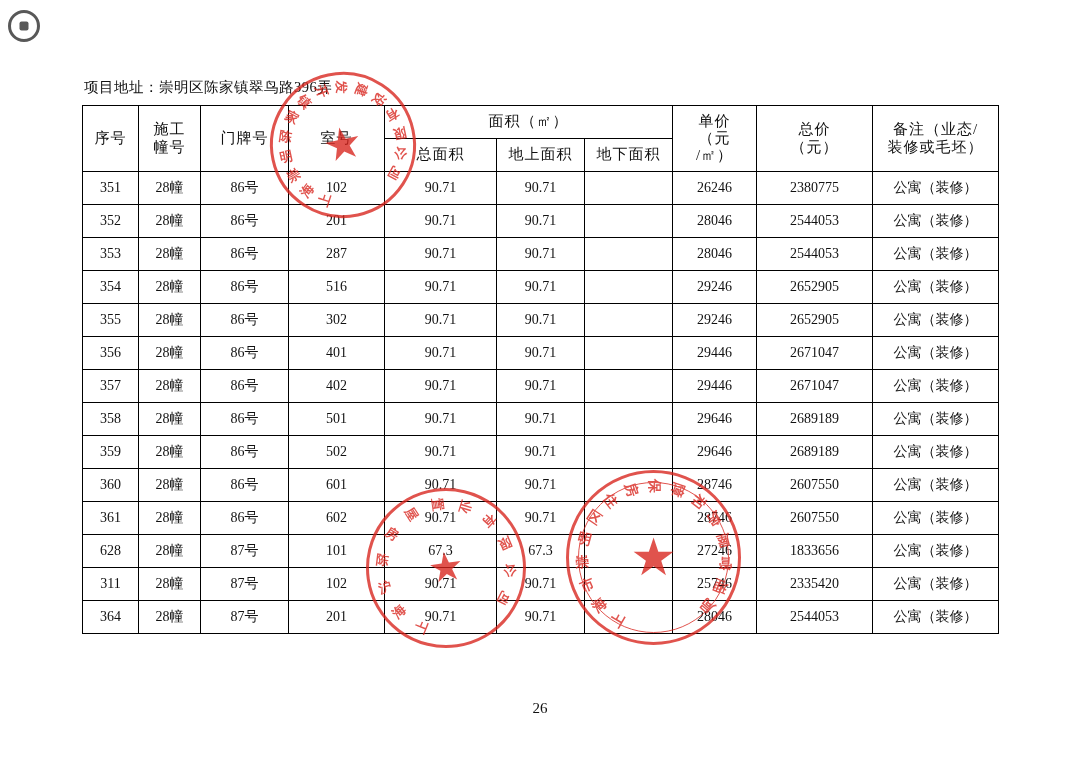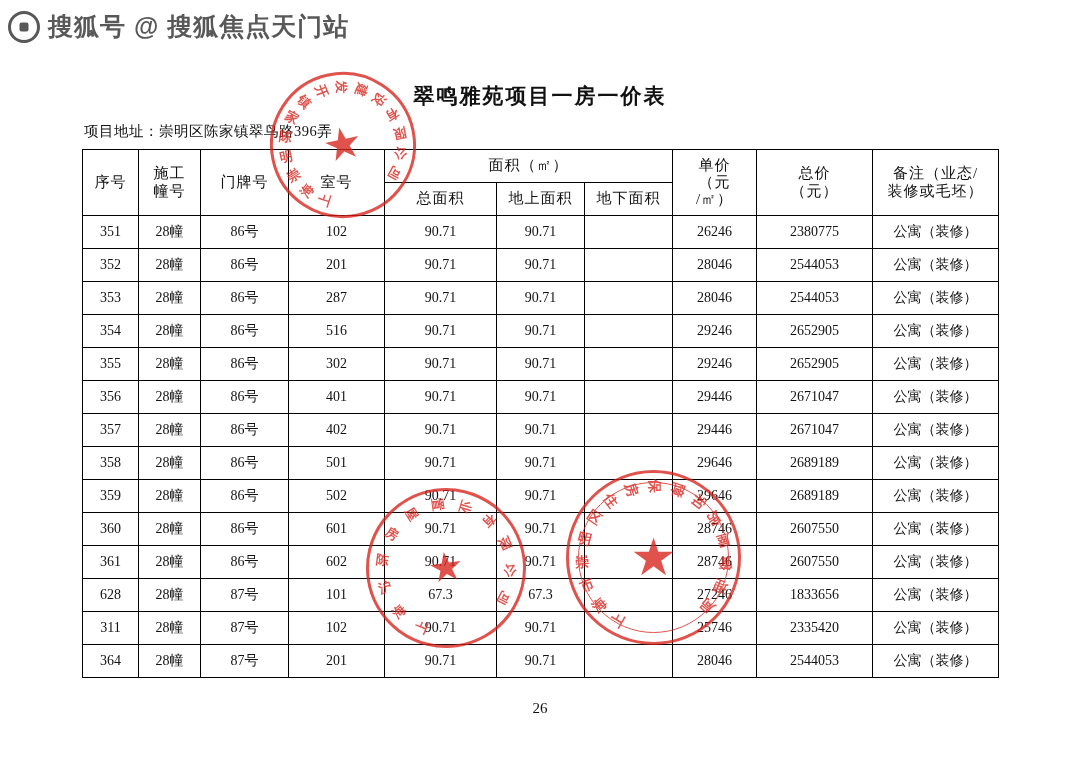--- a/index.html
+++ b/index.html
@@ -195,25 +195,23 @@
     left: 9px; top: 9px; right: 9px; bottom: 9px;
     border: 1px solid #d8231c;
     border-radius: 50%;
   }
 </style>
 </head>
 <body>
 
 <div class="watermark">
   <span class="wm-logo"></span>
-  <span>搜狐号 @ 搜狐焦点天门站</span>
 </div>
 
 <div class="doc">
-  <div class="doc-title">翠鸣雅苑项目一房一价表</div>
   <div class="doc-subtitle">项目地址：崇明区陈家镇翠鸟路396弄</div>
 
   <table class="price-table">
     <colgroup>
       <col class="col-seq">
         <col class="col-bldg">
         <col class="col-door">
         <col class="col-room">
       <col class="col-total">
         <col class="col-above">

